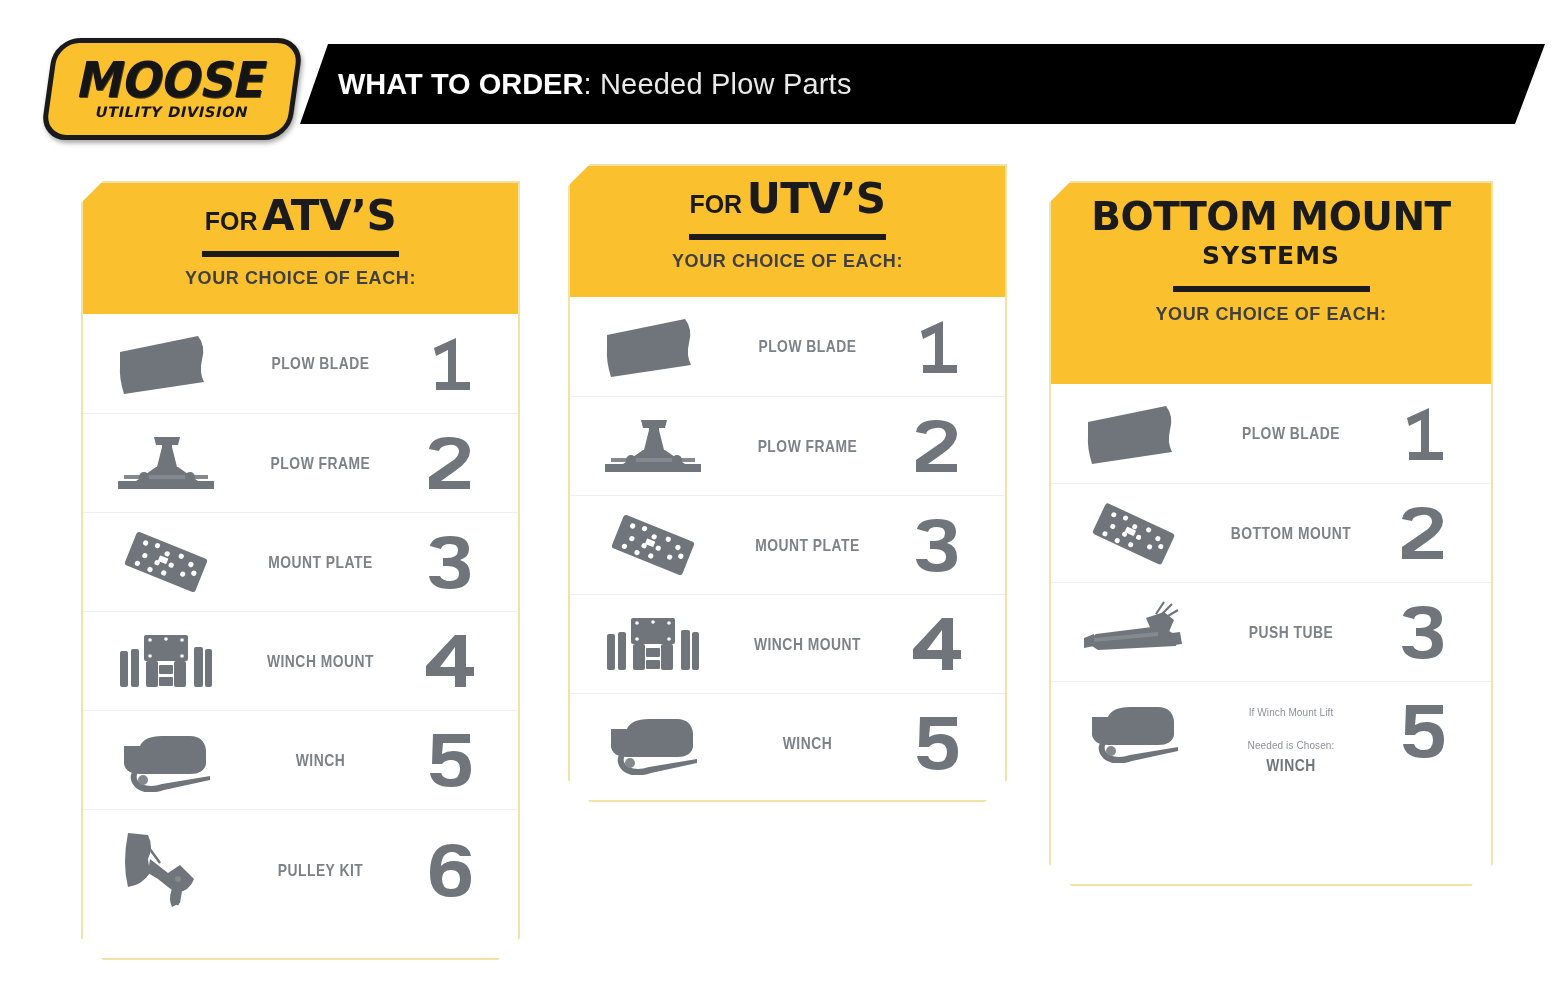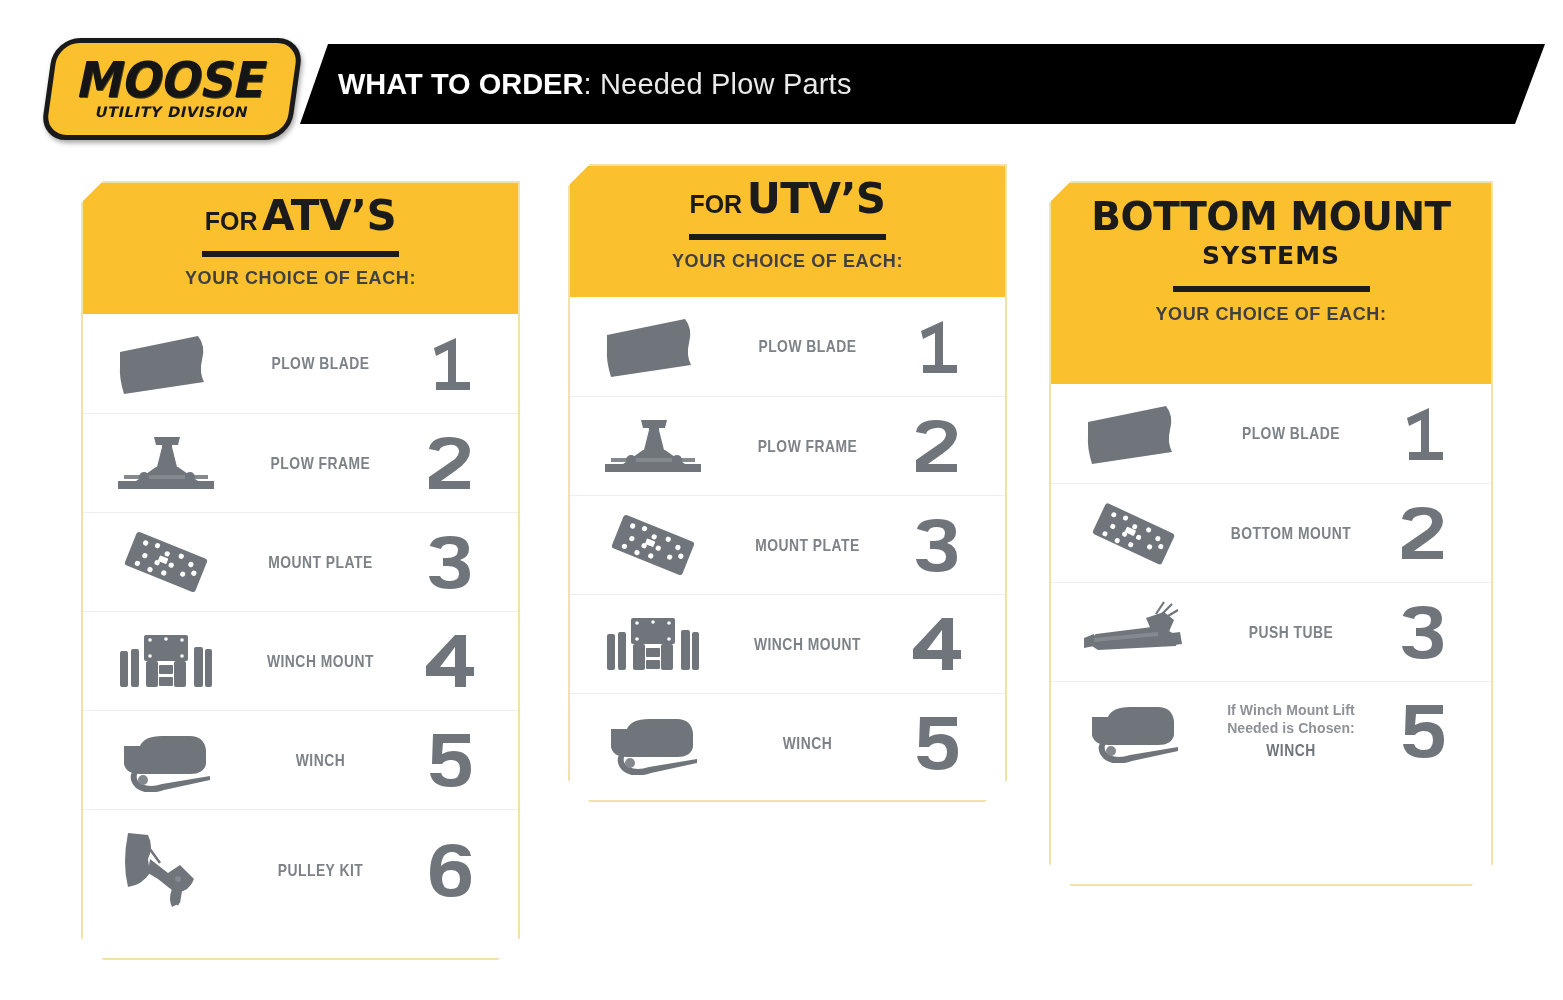--- a/index.html
+++ b/index.html
@@ -204,24 +204,25 @@
     letter-spacing: 0.6px;
     color: #7c8287;
     transform: scaleX(0.84);
   }
   .row-note {
     flex: 1 1 auto;
     text-align: center;
     color: #8d9298;
   }
   .row-note .note-line {
-    font-size: 14px;
+    font-size: 10px;
     line-height: 1.28;
-    font-weight: bold;
+    font-weight: normal;
     letter-spacing: 0.1px;
+    margin-top: 20px;
   }
   .row-note .note-strong {
     display: block;
     margin-top: 4px;
     font-size: 16.5px;
     font-weight: bold;
     letter-spacing: 0.6px;
     color: #6f757a;
     transform: scaleX(0.84);
   }

